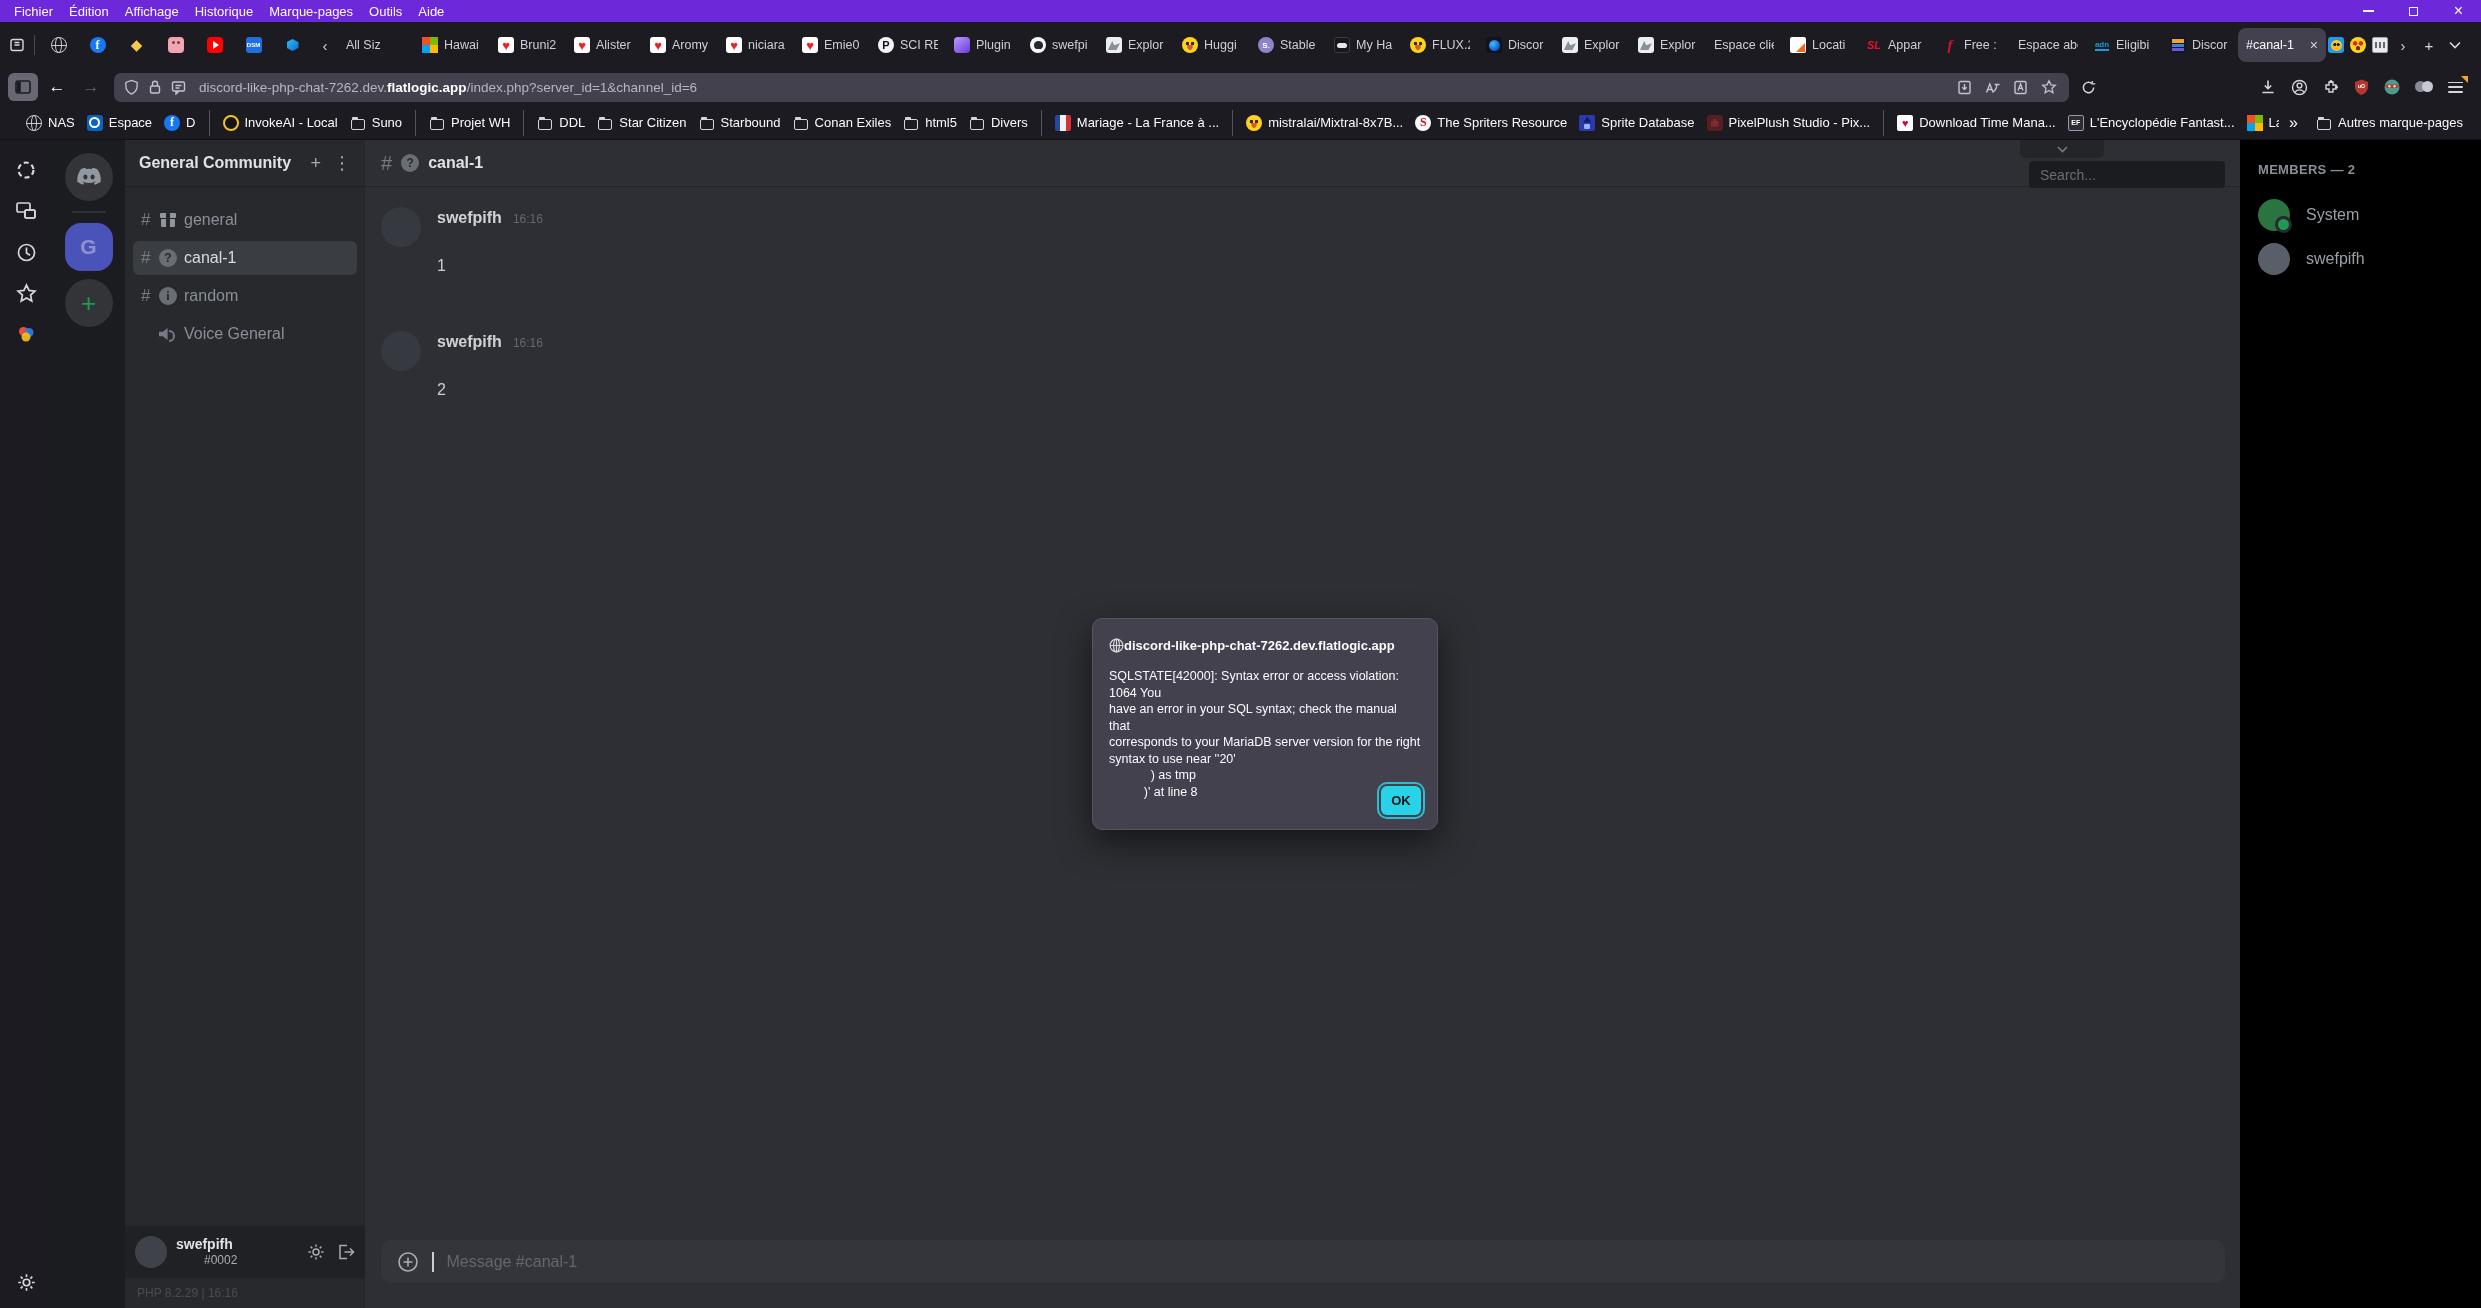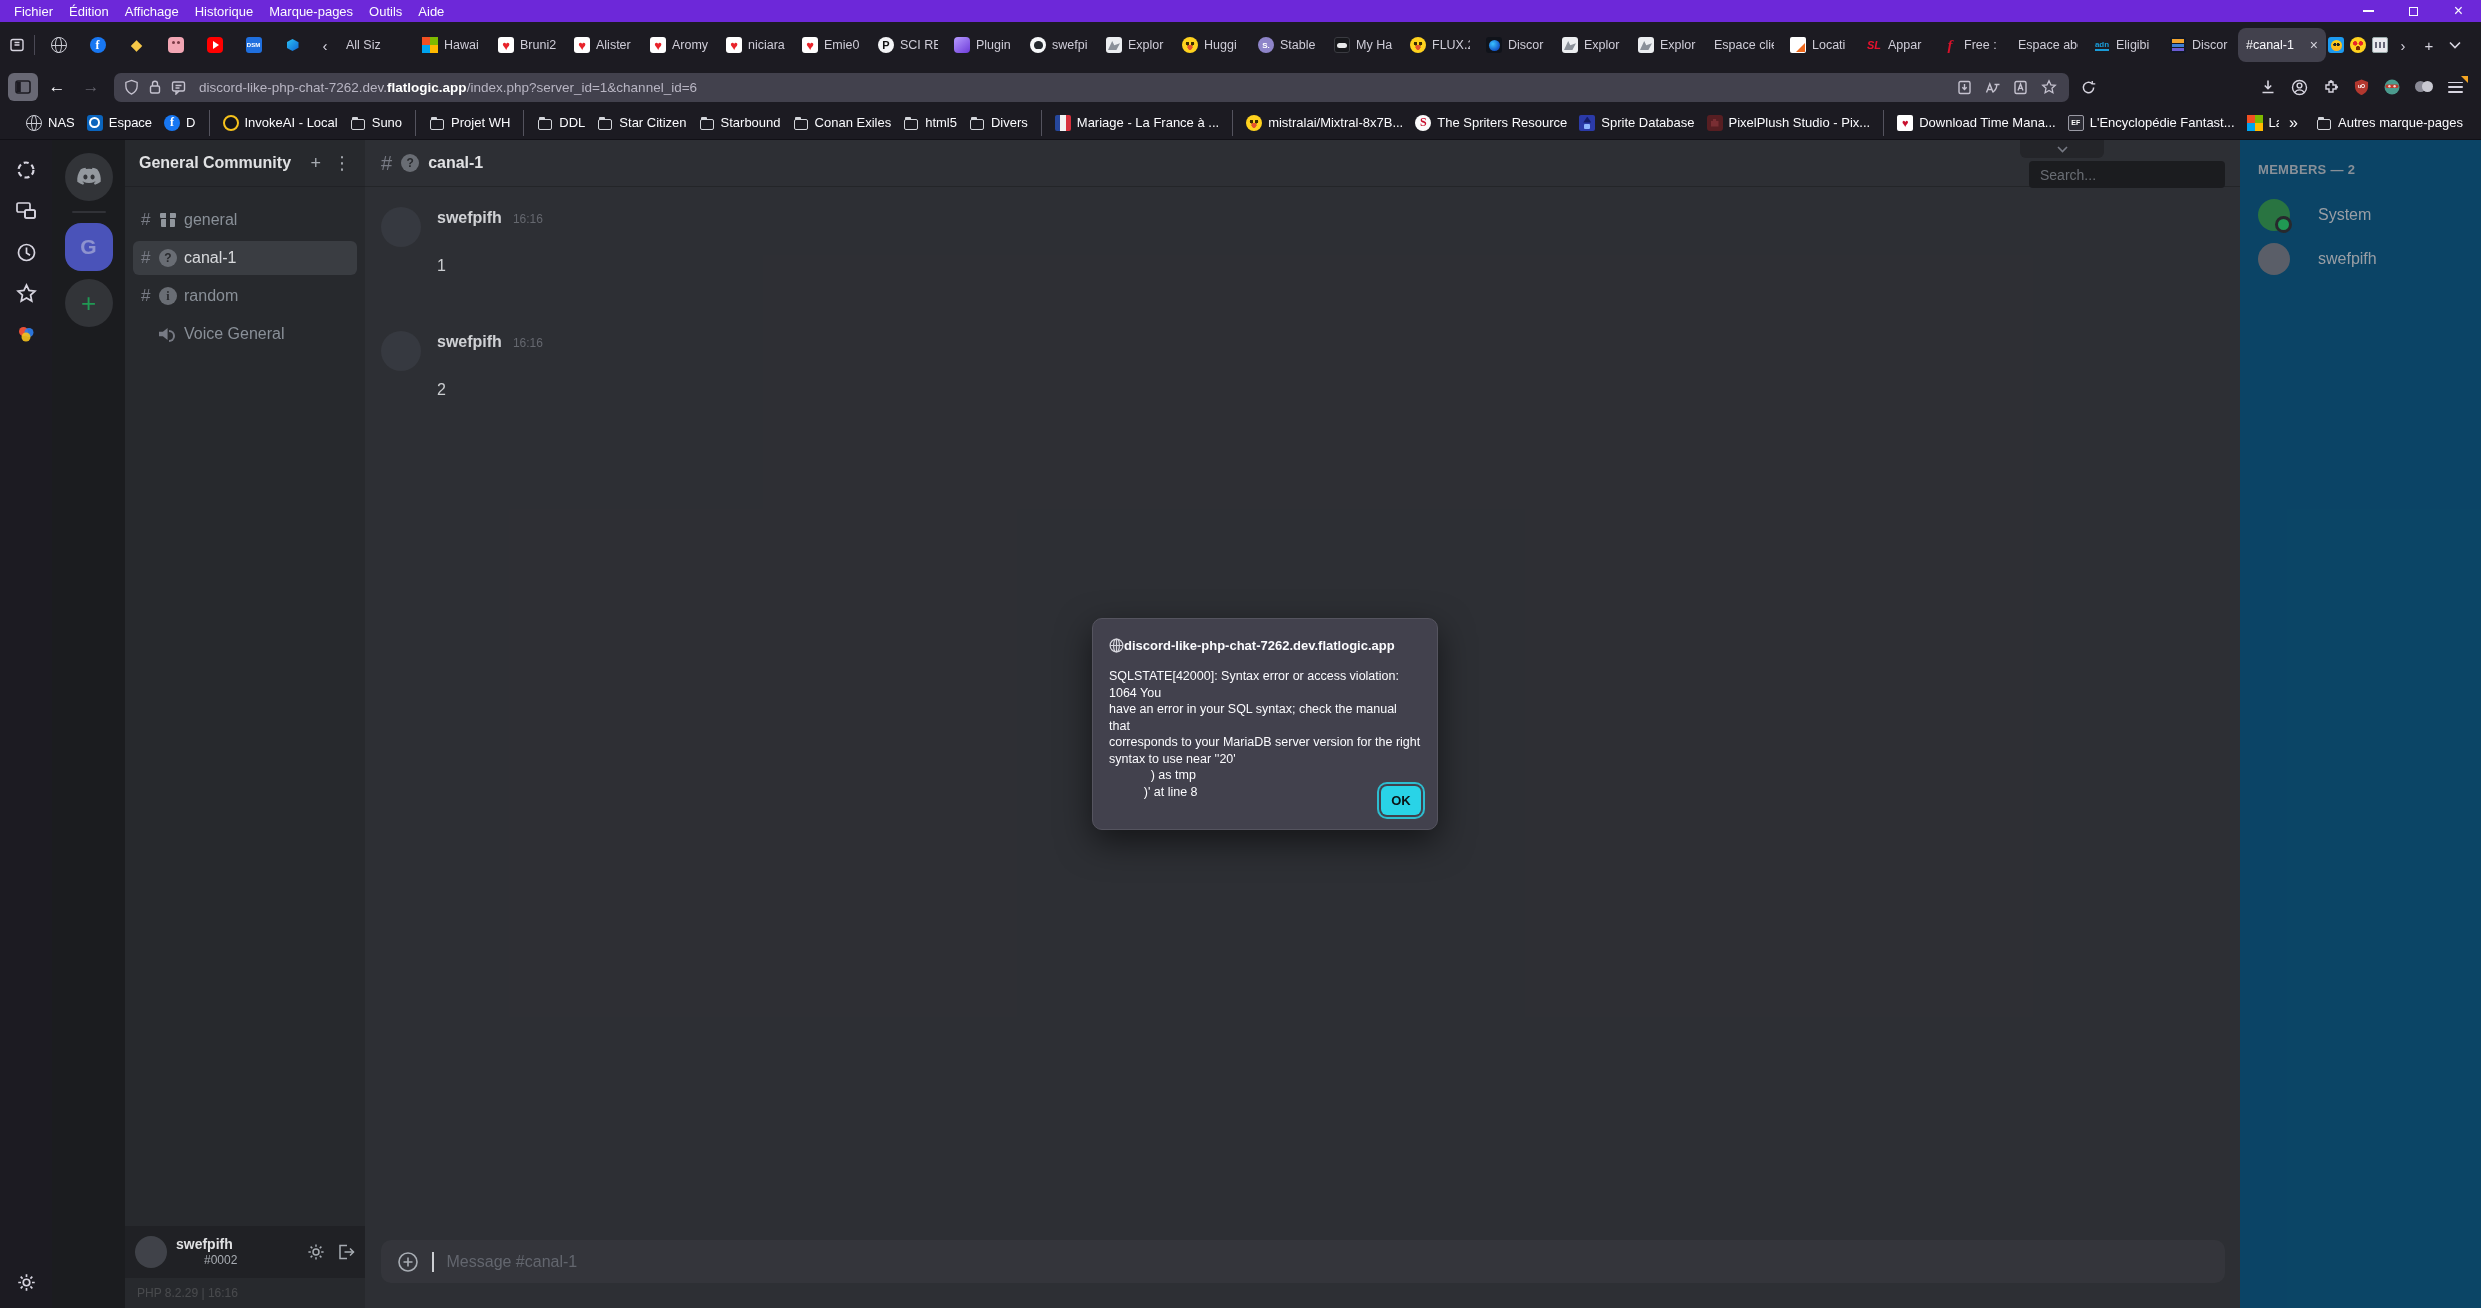--- a/index.html
+++ b/index.html
@@ -175,23 +175,23 @@
   .msg-avatar{width:40px;height:40px;border-radius:50%;background:#3b3e45;flex:none;}
   .msg-body{padding-top:2px;}
   .msg-head{display:flex;align-items:baseline;gap:11px;}
   .msg-author{font-size:16px;font-weight:bold;color:#dfe1e5;}
   .msg-time{font-size:12px;color:#6d7078;}
   .msg-text{font-size:16px;color:#dbdee1;margin-top:30px;}
   .chat-input{position:absolute;left:16px;right:15px;bottom:25px;height:43px;background:#383a40;border-radius:10px;display:flex;align-items:center;padding:0 16px;gap:13px;z-index:2;}
   .caret{width:1.5px;height:20px;background:#dcdee2;}
   .ci-placeholder{font-size:16px;color:#6b6e77;}
 
-  #membercol{width:241px;background:#0c4a6e;padding:22px 14px;display:flex;flex-direction:column;flex:none;}
+  #membercol{width:241px;background:#000000;padding:22px 14px;display:flex;flex-direction:column;flex:none;}
   .mb-title{font-size:13px;font-weight:bold;color:#949ba4;letter-spacing:.3px;margin-bottom:16px;padding-left:4px;}
-  .member{display:flex;align-items:center;gap:28px;height:44px;padding:0 4px;border-radius:4px;}
+  .member{display:flex;align-items:center;gap:16px;height:44px;padding:0 4px;border-radius:4px;}
   .mb-avatar{width:32px;height:32px;border-radius:50%;position:relative;flex:none;background:#5a5d63;}
   .member.online .mb-avatar::after{content:"";position:absolute;right:-2px;bottom:-2px;width:11px;height:11px;border-radius:50%;background:#23a55a;border:3px solid #2b2d31;}
   .mb-name{font-size:16px;color:#a6abb2;}
 
   
   #alert{position:absolute;left:1092px;top:618px;width:346px;height:212px;background:#42414d;border:1px solid #55545f;border-radius:10px;box-shadow:0 12px 34px rgba(0,0,0,.55);z-index:10;padding:19px 16px;}
   .al-head{display:flex;align-items:center;font-weight:bold;font-size:13px;color:#fbfbfe;}
   .al-msg{margin-top:15px;font-size:12.5px;line-height:16.5px;white-space:pre-wrap;color:#fbfbfe;}
   .al-ok{position:absolute;right:16px;bottom:14px;min-width:40px;height:29px;background:#29d3e7;color:#0b1416;font-size:13px;font-weight:bold;border:none;border-radius:6px;box-shadow:0 0 0 2px #42414d,0 0 0 4px rgba(41,211,231,.85);font-family:"Liberation Sans",sans-serif;}
 

